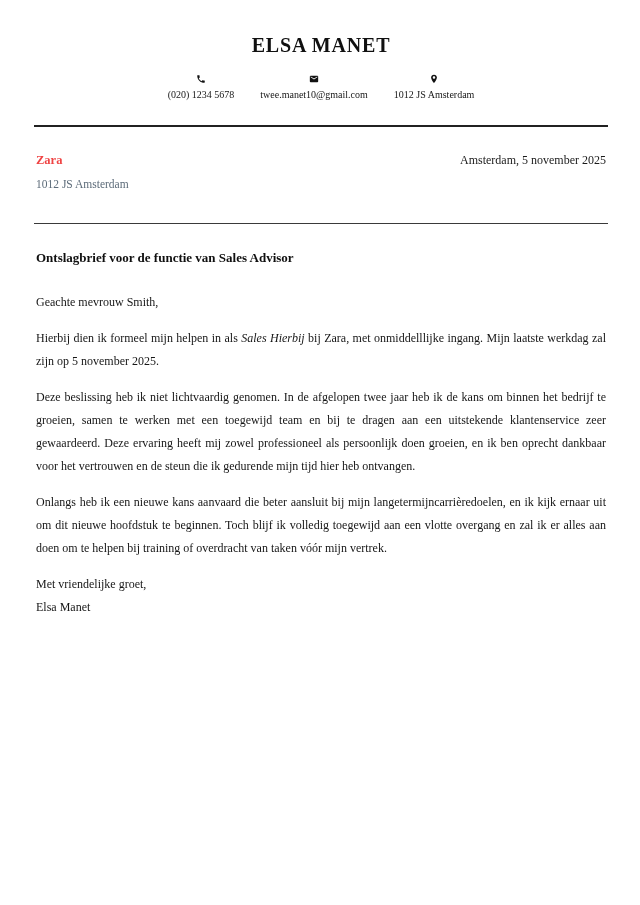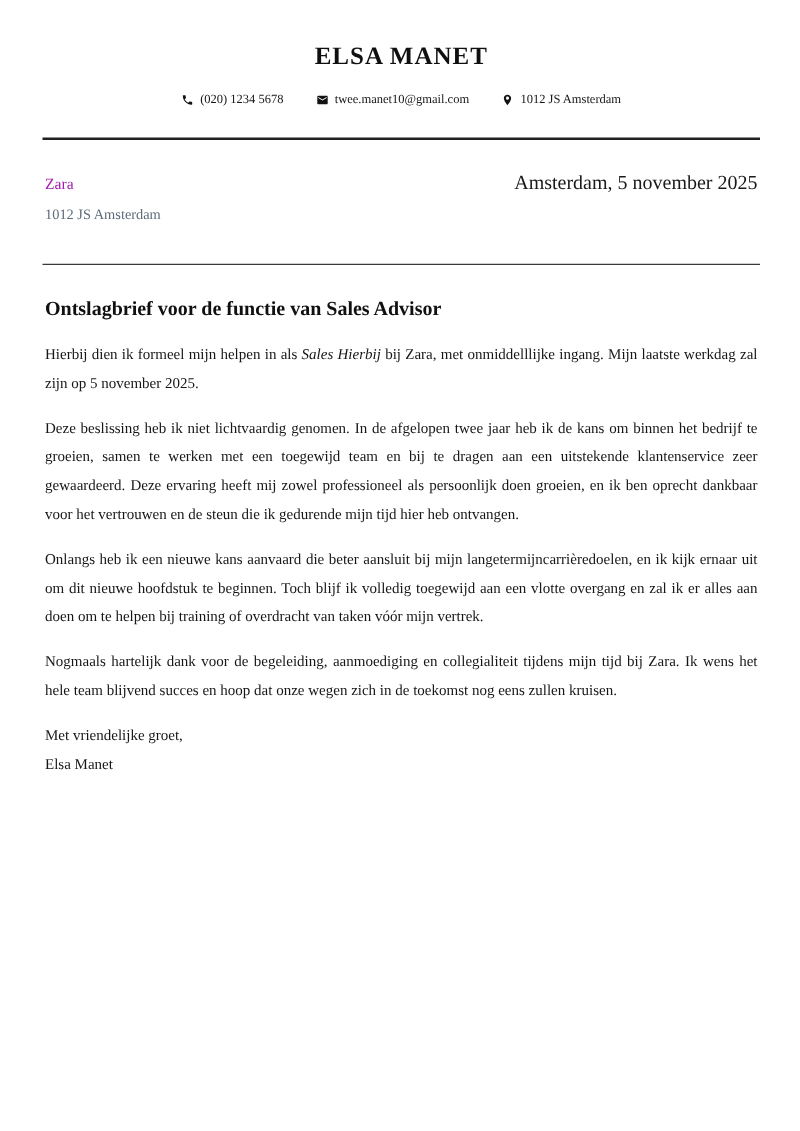--- a/index.html
+++ b/index.html
@@ -28,40 +28,40 @@
   .contact-row {
     margin-top: 17px;
     display: flex;
     justify-content: center;
     align-items: center;
     gap: 26px;
     font-size: 10px;
     color: #161616;
     white-space: nowrap;
   }
-  .contact-item { display: inline-flex; align-items: center; gap: 5px; }
+  .contact-item { display: inline-flex; align-items: center; gap: 5px; flex-direction: column; }
   .contact-item svg { width: 10px; height: 10px; flex: 0 0 auto; fill: #121212; }
   
   .rule { border: none; margin: 0 -2px; }
   .rule-dark  { border-top: 2px solid #212121; margin-top: 25px; }
   .rule-thin  { border-top: 1px solid #3a3a3a; margin-top: 30px; }
   
   .recipient-top {
     margin-top: 26px;
     display: flex;
     justify-content: space-between;
     align-items: baseline;
   }
-  .company-name { font-size: 12.5px; font-weight: normal; color: #a21caf; }
-  .date-line { font-size: 16px; color: #1a1a1a; }
+  .company-name { font-size: 12.5px; font-weight: bold; color: #ef4444; }
+  .date-line { font-size: 12px; color: #1a1a1a; }
   .address { margin-top: 7px; font-size: 11.5px; line-height: 18px; color: #5c6b79; }
   
   .subject {
     margin: 26px 0 0 0;
-    font-size: 16px;
+    font-size: 13px;
     font-weight: bold;
     color: #101010;
     line-height: 1.3;
   }
   .para {
     margin: 0;
     margin-top: 13px;
     font-size: 12px;
     line-height: 23px;
     color: #161616;
@@ -113,25 +113,25 @@
     <div class="address">
       <div>1012 JS Amsterdam</div>
     </div>
   </section>
 
   <hr class="rule rule-thin">
 
   <main>
     <h2 class="subject">Ontslagbrief voor de functie van Sales Advisor</h2>
 
+    <p class="para greeting">Geachte mevrouw Smith,</p>
 
     <p class="para"><span>Hierbij dien ik formeel mijn helpen in als </span><span class="italic">Sales Hierbij</span><span> bij Zara, met onmiddelllijke ingang. Mijn laatste werkdag zal zijn op 5 november 2025.</span></p>
     <p class="para"><span>Deze beslissing heb ik niet lichtvaardig genomen. In de afgelopen twee jaar heb ik de kans om binnen het bedrijf te groeien, samen te werken met een toegewijd team en bij te dragen aan een uitstekende klantenservice zeer gewaardeerd. Deze ervaring heeft mij zowel professioneel als persoonlijk doen groeien, en ik ben oprecht dankbaar voor het vertrouwen en de steun die ik gedurende mijn tijd hier heb ontvangen.</span></p>
     <p class="para"><span>Onlangs heb ik een nieuwe kans aanvaard die beter aansluit bij mijn langetermijncarrièredoelen, en ik kijk ernaar uit om dit nieuwe hoofdstuk te beginnen. Toch blijf ik volledig toegewijd aan een vlotte overgang en zal ik er alles aan doen om te helpen bij training of overdracht van taken vóór mijn vertrek.</span></p>
-    <p class="para"><span>Nogmaals hartelijk dank voor de begeleiding, aanmoediging en collegialiteit tijdens mijn tijd bij Zara. Ik wens het hele team blijvend succes en hoop dat onze wegen zich in de toekomst nog eens zullen kruisen.</span></p>
 
     <div class="closing">
       <div>Met vriendelijke groet,</div>
       <div>Elsa Manet</div>
     </div>
   </main>
 
 </div>
 
 </body></html>

